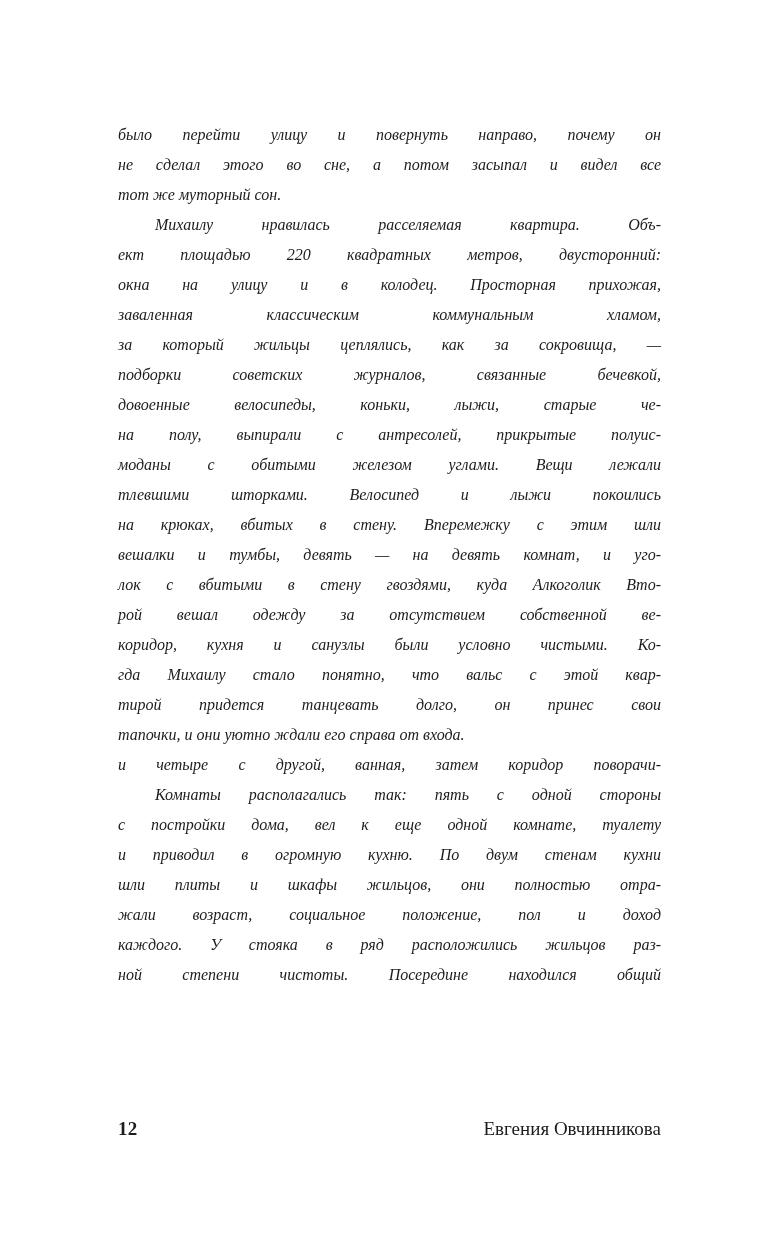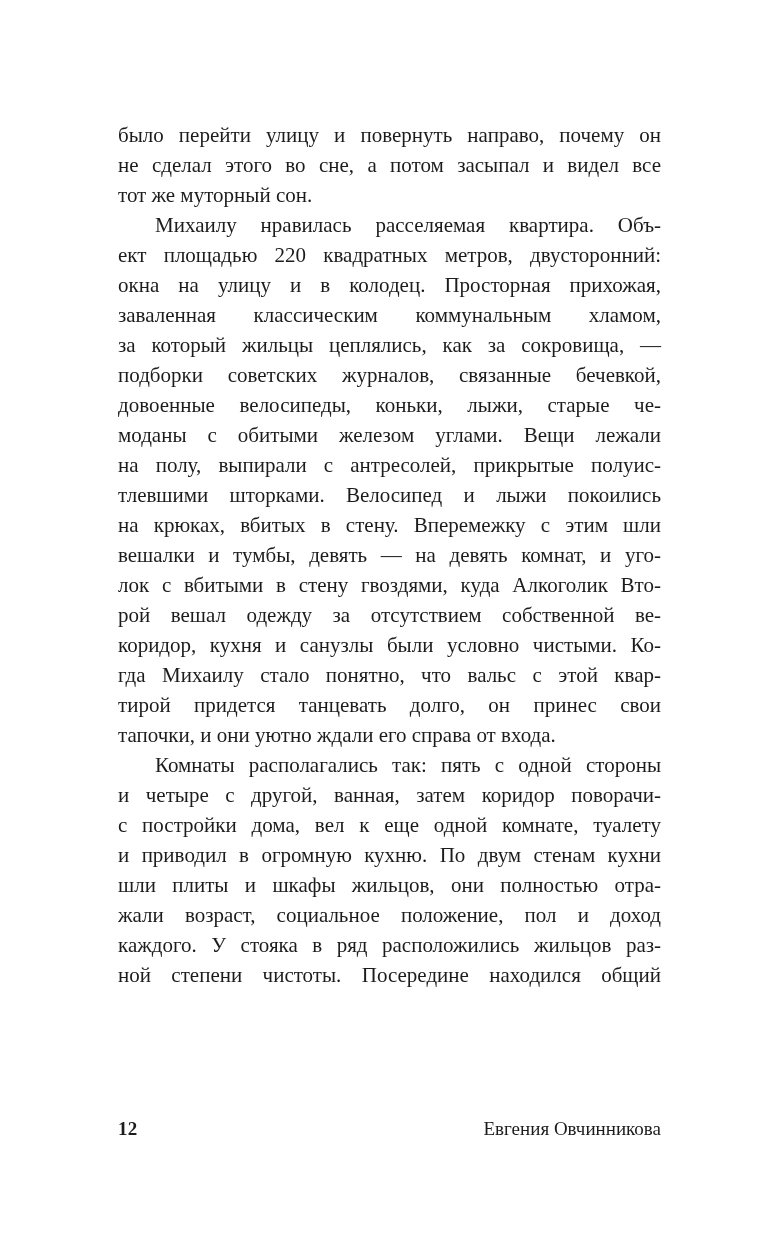--- a/index.html
+++ b/index.html
@@ -10,22 +10,23 @@
     background: #ffffff;
     font-family: "Liberation Serif", "DejaVu Serif", serif;
     color: #1c1c1c;
     overflow: hidden;
   }
   .text-block {
     position: absolute;
     left: 118px;
     top: 120px;
     width: 543px;
-    font-size: 21px;
+    font-size: 16px;
     line-height: 30px;
+    font-style: italic;
   }
   .ln {
     text-align: justify;
     text-align-last: justify;
     white-space: normal;
   }
   .ln.end { text-align-last: left; }
   .ln.ind { text-indent: 37px; }
   .footer {
     position: absolute;
@@ -50,33 +51,33 @@
     <div class="ln">было перейти улицу и повернуть направо, почему он</div>
     <div class="ln">не сделал этого во сне, а потом засыпал и видел все</div>
     <div class="ln end">тот же муторный сон.</div>
     <div class="ln ind">Михаилу нравилась расселяемая квартира. Объ-</div>
     <div class="ln">ект площадью 220 квадратных метров, двусторонний:</div>
     <div class="ln">окна на улицу и в колодец. Просторная прихожая,</div>
     <div class="ln">заваленная классическим коммунальным хламом,</div>
     <div class="ln">за который жильцы цеплялись, как за сокровища, —</div>
     <div class="ln">подборки советских журналов, связанные бечевкой,</div>
     <div class="ln">довоенные велосипеды, коньки, лыжи, старые че-</div>
+    <div class="ln">на полу, выпирали с антресолей, прикрытые полуис-</div>
     <div class="ln">моданы с обитыми железом углами. Вещи лежали</div>
-    <div class="ln">на полу, выпирали с антресолей, прикрытые полуис-</div>
     <div class="ln">тлевшими шторками. Велосипед и лыжи покоились</div>
     <div class="ln">на крюках, вбитых в стену. Вперемежку с этим шли</div>
     <div class="ln">вешалки и тумбы, девять — на девять комнат, и уго-</div>
     <div class="ln">лок с вбитыми в стену гвоздями, куда Алкоголик Вто-</div>
     <div class="ln">рой вешал одежду за отсутствием собственной ве-</div>
     <div class="ln">коридор, кухня и санузлы были условно чистыми. Ко-</div>
     <div class="ln">гда Михаилу стало понятно, что вальс с этой квар-</div>
     <div class="ln">тирой придется танцевать долго, он принес свои</div>
     <div class="ln end">тапочки, и они уютно ждали его справа от входа.</div>
+    <div class="ln">и четыре с другой, ванная, затем коридор поворачи-</div>
     <div class="ln ind">Комнаты располагались так: пять с одной стороны</div>
-    <div class="ln">и четыре с другой, ванная, затем коридор поворачи-</div>
     <div class="ln">с постройки дома, вел к еще одной комнате, туалету</div>
     <div class="ln">и приводил в огромную кухню. По двум стенам кухни</div>
     <div class="ln">шли плиты и шкафы жильцов, они полностью отра-</div>
     <div class="ln">жали возраст, социальное положение, пол и доход</div>
     <div class="ln">каждого. У стояка в ряд расположились жильцов раз-</div>
     <div class="ln">ной степени чистоты. Посередине находился общий</div>
   </div>
 
   <div class="footer">
     <span class="pagenum">12</span>

